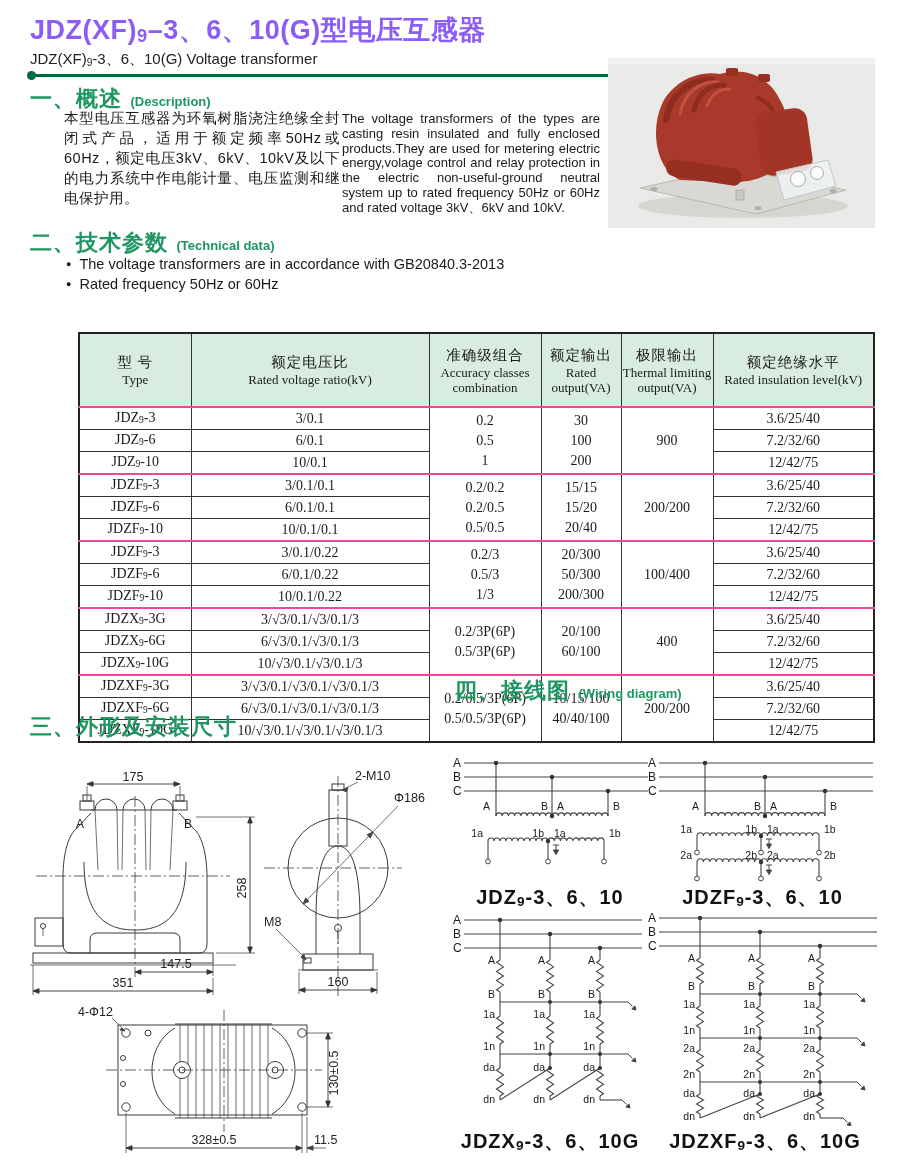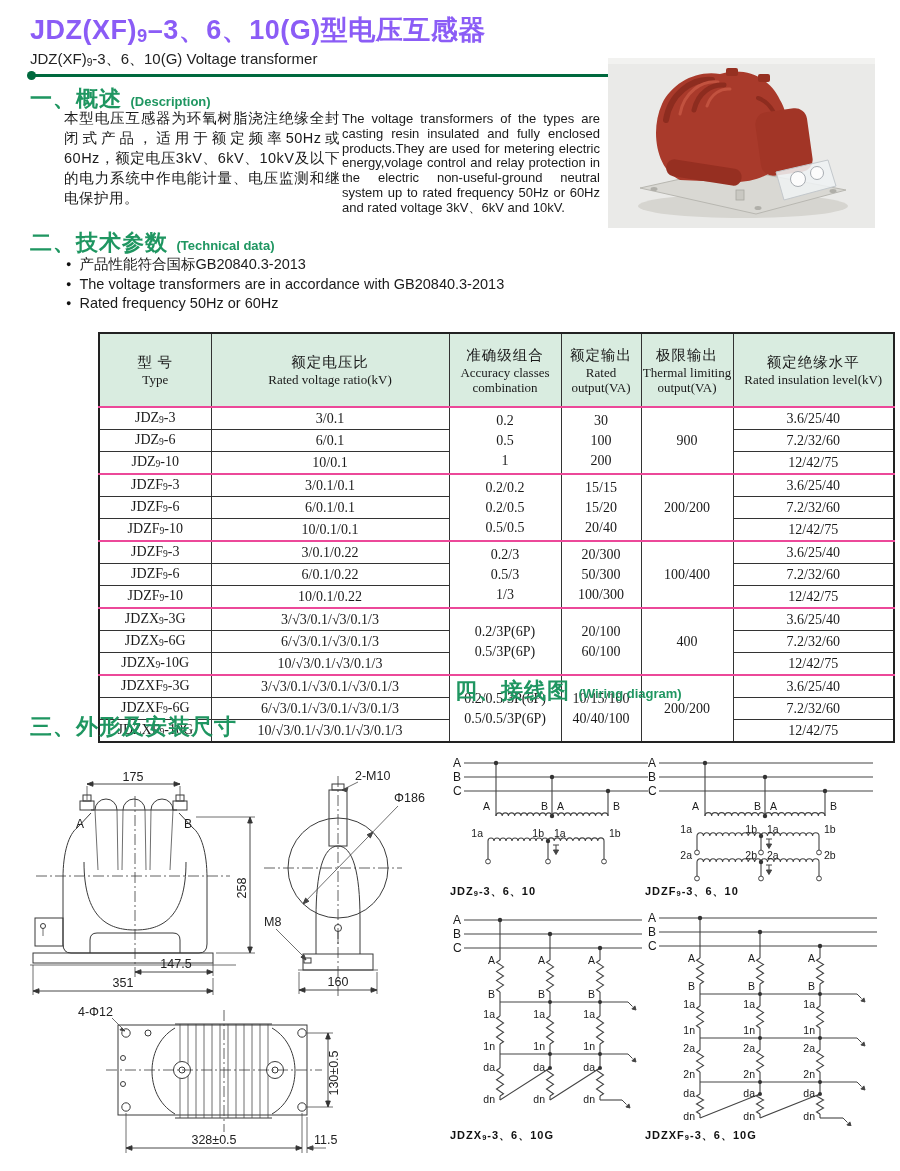--- a/index.html
+++ b/index.html
@@ -30,21 +30,21 @@
              font-family:"Liberation Serif","DejaVu Serif",serif;}
   table.spec th,table.spec td{border:1px solid #333;text-align:center;padding:0;overflow:hidden;}
   table.spec thead th{background:#d9ece0;font-weight:normal;height:72px;vertical-align:middle;}
   table.spec thead .cn{font-size:14.5px;letter-spacing:1px;}
   table.spec thead .en{font-size:13px;line-height:15px;}
   table.spec thead{border-bottom:2px solid #222;}
   table.spec tbody td{font-size:14px;height:20px;line-height:20px;vertical-align:middle;}
   table.spec tbody td.stack div{line-height:20px;}
   table.spec tr.group-start td{border-top:2px solid #ec4899;}
 
-  .wcap{font-weight:bold;font-size:11px;color:#111;letter-spacing:1px;
+  .wcap{font-weight:bold;font-size:20px;text-align:center;color:#111;letter-spacing:1px;
         font-family:"Liberation Sans","DejaVu Sans",sans-serif;}
 
   
   .ln{stroke:#3a3a3a;fill:none;stroke-width:1;}
   .lnf{stroke:#3a3a3a;fill:#fff;stroke-width:1;}
   .thin{stroke:#4a4a4a;fill:none;stroke-width:0.8;}
   .dd{stroke:#3a3a3a;fill:none;stroke-width:0.8;stroke-dasharray:11 3 2 3;}
   .dim{stroke:#333;fill:#333;stroke-width:0.9;}
   .dimt{font-size:12.5px;fill:#222;font-family:"Liberation Sans","DejaVu Sans",sans-serif;}
   .wire{stroke:#444;fill:none;stroke-width:1.1;}
@@ -94,26 +94,25 @@
     <circle cx="190" cy="121" r="7.5" fill="#fcfcfc" stroke="#a8adb2" stroke-width="1"></circle>
     <circle cx="209" cy="115" r="6.5" fill="#fcfcfc" stroke="#a8adb2" stroke-width="1"></circle>
     <rect x="128" y="132" width="8" height="10" fill="#c9c8c2" stroke="#a8a7a1" stroke-width="0.8"></rect>
   </svg>
 
   <div class="abs sec-head" style="left:30px;top:228px;">
     <span class="sec-no">二、</span><span class="sec-cn">技术参数</span>
     <span class="sec-en">(Technical data)</span>
   </div>
   <ul class="abs bullets" style="left:66px;top:256px;width:620px;">
-      <li>产品性能符合国标GB20840.3-2013</li>
       <li>The voltage transformers are in accordance with GB20840.3-2013</li>
       <li>Rated frequency 50Hz or 60Hz</li>
     </ul>
 
-  <table class="spec abs" style="left:78px;top:332px;margin-left:20px;">
+  <table class="spec abs" style="left:78px;top:332px;">
     <colgroup>
         <col style="width:112px">
         <col style="width:238px">
         <col style="width:112px">
         <col style="width:80px">
         <col style="width:92px">
         <col style="width:161px">
       </colgroup>
     <thead>
         <tr>
@@ -200,21 +199,21 @@
           <td>JDZF<sub>9</sub>-3</td>
           <td>3/0.1/0.22</td>
           <td class="stack" rowspan="3">
             <div>0.2/3</div>
             <div>0.5/3</div>
             <div>1/3</div>
           </td>
           <td class="stack" rowspan="3">
             <div>20/300</div>
             <div>50/300</div>
-            <div>100/300</div>
+            <div>200/300</div>
           </td>
           <td rowspan="3">100/400</td>
           <td>3.6/25/40</td>
         </tr>
         <tr>
           <td>JDZF<sub>9</sub>-6</td>
           <td>6/0.1/0.22</td>
           <td>7.2/32/60</td>
         </tr>
         <tr>

